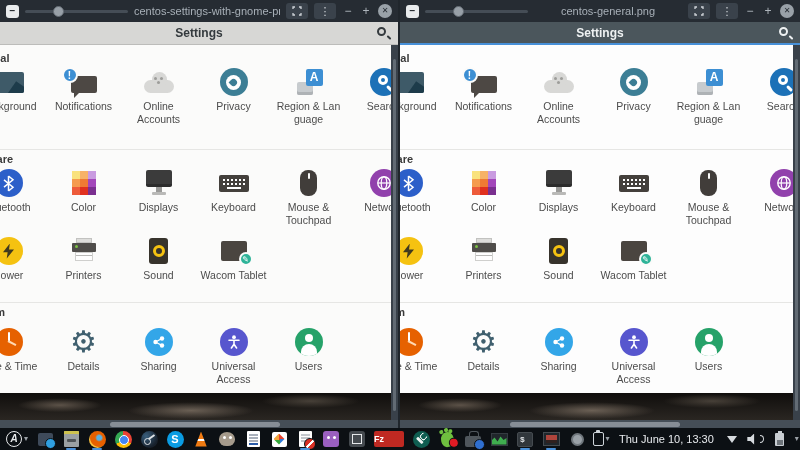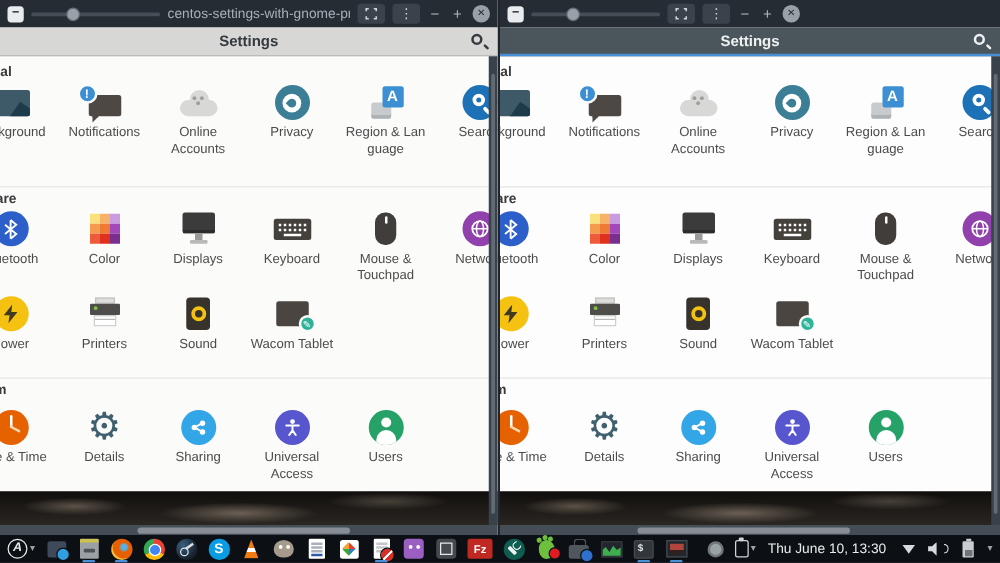--- a/index.html
+++ b/index.html
@@ -136,21 +136,21 @@
   .tbi-wr::after { content:""; position:absolute; left:2px; top:3px; width:9px; height:1.5px; background:#a9b0bb; box-shadow:0 3px 0 #a9b0bb, 0 6px 0 #a9b0bb, 0 9px 0 #2a5caa; }
   .tbi-wps { width:15px; height:15px; background:#fff; border-radius:2px; position:relative; }
   .tbi-wps::after { content:""; position:absolute; inset:2px; background:conic-gradient(#e6412c 0 25%, #2f7bd9 25% 50%, #37a93c 50% 75%, #f1a43c 75%); clip-path:polygon(50% 0,100% 50%,50% 100%,0 50%); }
   .tbi-doc { width:13px; height:16px; background:#fdfdfd; border-radius:1px; position:relative; }
   .tbi-doc::before { content:""; position:absolute; left:2px; top:3px; width:9px; height:1.5px; background:#c3c7cc; box-shadow:0 3px 0 #c3c7cc, 0 6px 0 #c3c7cc; }
   .tbi-doc::after { content:""; position:absolute; right:-4px; bottom:-3px; width:10px; height:10px; border-radius:50%; border:1px solid #0c1014; background:linear-gradient(135deg,#d93025 44%,#fff 44% 56%,#d93025 56%); }
   .tbi-purple { width:16px; height:16px; background:#9a5fc0; border-radius:3px; position:relative; }
   .tbi-purple::after { content:""; position:absolute; left:3.5px; top:5px; width:3px; height:3px; border-radius:50%; background:#fff; box-shadow:6px 0 0 #fff; }
   .tbi-boxes { width:16px; height:16px; background:#454a4f; border-radius:3px; display:flex; align-items:center; justify-content:center; }
   .tbi-boxes::after { content:""; width:8px; height:8px; border:1.5px solid #e6e8ea; }
-  .tbi-fz { width:20px; height:16px; background:#bf2922; border-radius:2px; color:#fff; font-size:9px; line-height:16px; font-weight:bold; text-align:center; }
+  .tbi-fz { width:30px; height:16px; background:#bf2922; border-radius:2px; color:#fff; font-size:9px; line-height:16px; font-weight:bold; text-align:left; }
   .tbi-wrench { width:17px; height:17px; border-radius:50%; background:#0f5d51; position:relative; }
   .tbi-wrench::before { content:""; position:absolute; right:2.5px; top:2.5px; width:5px; height:5px; border:1.8px solid #ecf2f1; border-radius:50%; border-top-color:transparent; transform:rotate(45deg); }
   .tbi-wrench::after { content:""; position:absolute; left:3px; top:8px; width:8px; height:2.5px; background:#ecf2f1; transform:rotate(45deg); border-radius:1px; }
   .tbi-foot { width:13px; height:15px; background:#6fbf3f; border-radius:50% 50% 42% 42%; transform:rotate(-12deg); position:relative; }
   .tbi-foot::before { content:""; position:absolute; top:-3px; left:0; width:3.5px; height:3.5px; border-radius:50%; background:#6fbf3f; box-shadow:5px -1px 0 #6fbf3f, 9px 1px 0 #6fbf3f; }
   .tbi-foot::after { content:""; position:absolute; right:-4px; bottom:-2px; width:8px; height:8px; border-radius:50%; background:#e01b24; border:1px solid #0c1014; }
   .tbi-tool { width:16px; height:11px; background:#4f565c; border-radius:2px; position:relative; margin-top:5px; }
   .tbi-tool::before { content:""; position:absolute; top:-5px; left:4px; width:8px; height:5px; border:1.5px solid #4f565c; border-bottom:none; border-radius:3px 3px 0 0; }
   .tbi-tool::after { content:""; position:absolute; right:-4px; bottom:-3px; width:9px; height:9px; border-radius:50%; background:#2f6fd0; border:1px solid #0c1014; }
   .tbi-mon { width:17px; height:13px; background:#20262b; border:1px solid #343b41; position:relative; overflow:hidden; }
@@ -463,20 +463,21 @@
       <span class="vthumb"></span>
     </div>
 </div>
 
 <div class="win win-right">
   <div class="titlebar">
     <span class="zoom-out-btn">−</span>
     <span class="zoom-slider">
         <span class="zoom-knob"></span>
       </span>
+    <span class="win-title">centos-general.png</span>
     <span class="tbtn">
       <svg width="10" height="10" viewBox="0 0 10 10">
           <path d="M1 3 V1 H3 M7 1 H9 V3 M9 7 V9 H7 M3 9 H1 V7" stroke="#cfd4d9" stroke-width="1.3" fill="none"></path>
         </svg>
     </span>
     <span class="tbtn">⋮</span>
     <span class="wbtn">−</span>
     <span class="wbtn">+</span>
     <span class="close-btn">✕</span>
   </div>

